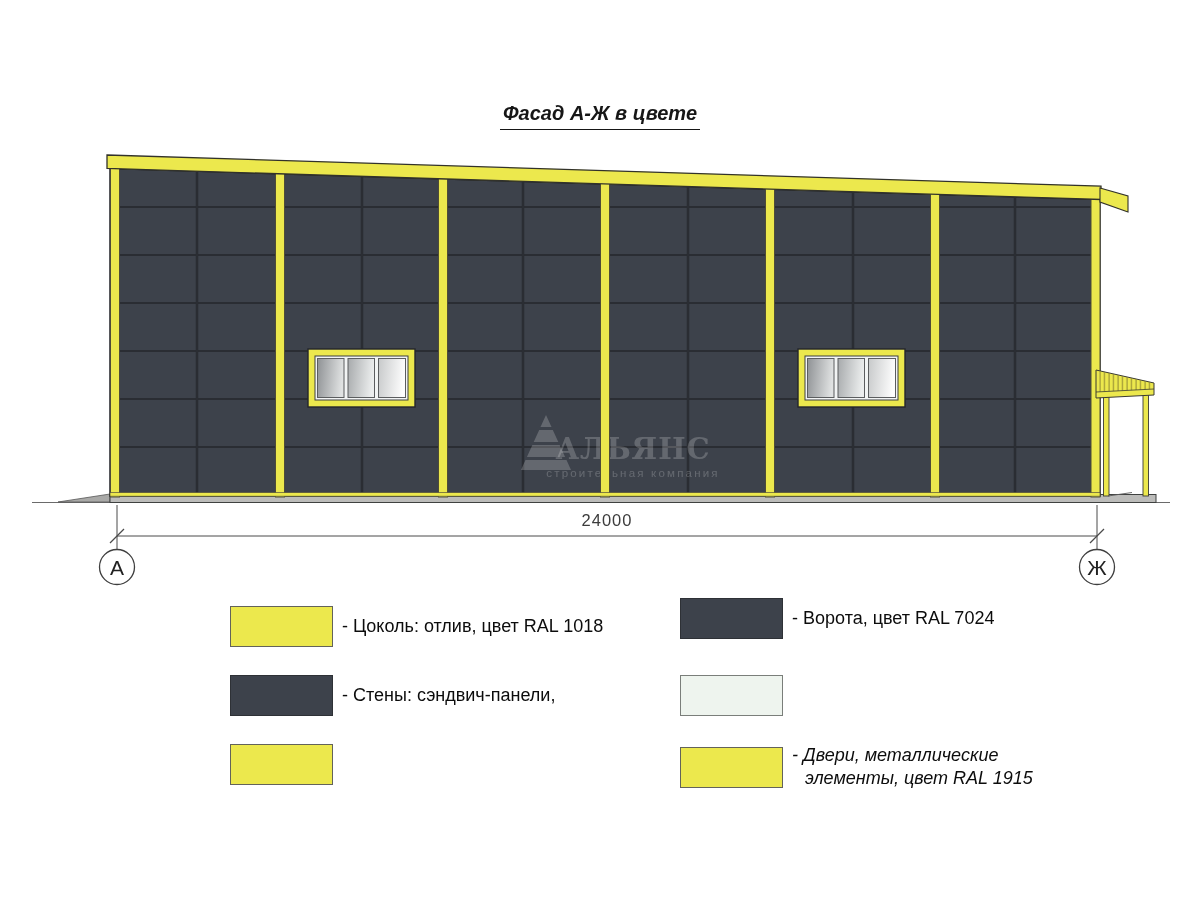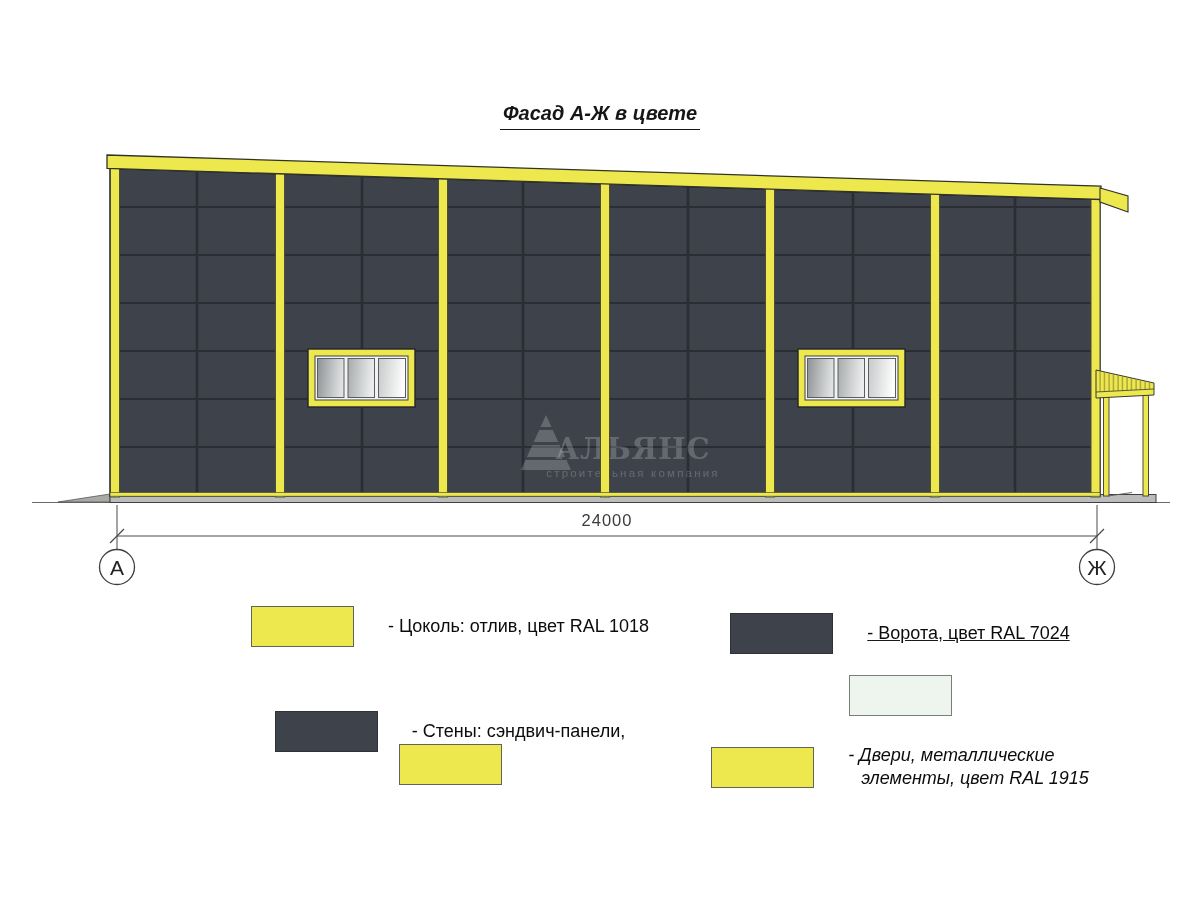--- a/index.html
+++ b/index.html
@@ -18,21 +18,21 @@
 
   .o-dark{stroke:#24262b;stroke-width:1.4;}
   .o-yellow{stroke:#4f4c36;stroke-width:1;}
   .dim{stroke:#4a4a4a;stroke-width:1;}
   .dim-text{font-family:"Liberation Sans",sans-serif;font-size:16.5px;fill:#3c3c3c;letter-spacing:1px;}
   .axis-text{font-family:"Liberation Sans",sans-serif;font-size:21px;fill:#222;}
   .wm{fill:#ffffff;opacity:0.20;}
   .wm-title{font-family:"DejaVu Serif","Liberation Serif",serif;font-weight:bold;font-size:29px;letter-spacing:1px;}
   .wm-sub{font-family:"Liberation Sans",sans-serif;font-size:11.5px;letter-spacing:2.2px;}
 
-  .legend-item{position:absolute;display:flex;gap:34px;align-items:center;width:440px;justify-content:center;}
+  .legend-item{position:absolute;display:flex;gap:9px;align-items:center;width:440px;}
   .swatch{width:103px;height:41px;flex:none;box-sizing:border-box;}
   .sw-yellow{background:var(--ral1018-yellow);border:1px solid #63635a;}
   .sw-dark{background:var(--ral7024-gray);border:1px solid #2e3136;}
   .sw-white{background:var(--ral9003-white);border:1px solid #7a7e7a;}
   .legend-text{font-size:18px;line-height:23px;color:#0c0c0c;display:flex;flex-direction:column;justify-content:center;}
   .legend-text .indent{padding-left:13px;}
 </style>
 </head>
 <body>
 
@@ -147,30 +147,30 @@
     </g>
   </svg>
 
   <div>
     <div class="legend-item" style="left:230px;top:606px;">
       <div class="swatch sw-yellow"></div>
       <div class="legend-text">
         <div>- Цоколь: отлив, цвет RAL 1018</div>
       </div>
     </div>
-    <div class="legend-item" style="left:230px;top:675px;margin-top:36px;">
+    <div class="legend-item" style="left:230px;top:675px;">
       <div class="swatch sw-dark"></div>
       <div class="legend-text">
         <div>- Стены: сэндвич-панели,</div>
       </div>
     </div>
     <div class="legend-item" style="left:230px;top:744px;">
       <div class="swatch sw-yellow"></div>
     </div>
-    <div class="legend-item" style="left:680px;top:613px;text-decoration:underline;">
+    <div class="legend-item" style="left:680px;top:598px;">
       <div class="swatch sw-dark"></div>
       <div class="legend-text">
         <div>- Ворота, цвет RAL 7024</div>
       </div>
     </div>
     <div class="legend-item" style="left:680px;top:675px;">
       <div class="swatch sw-white"></div>
     </div>
     <div class="legend-item" style="left:680px;top:744px;font-style:italic;">
       <div class="swatch sw-yellow"></div>

